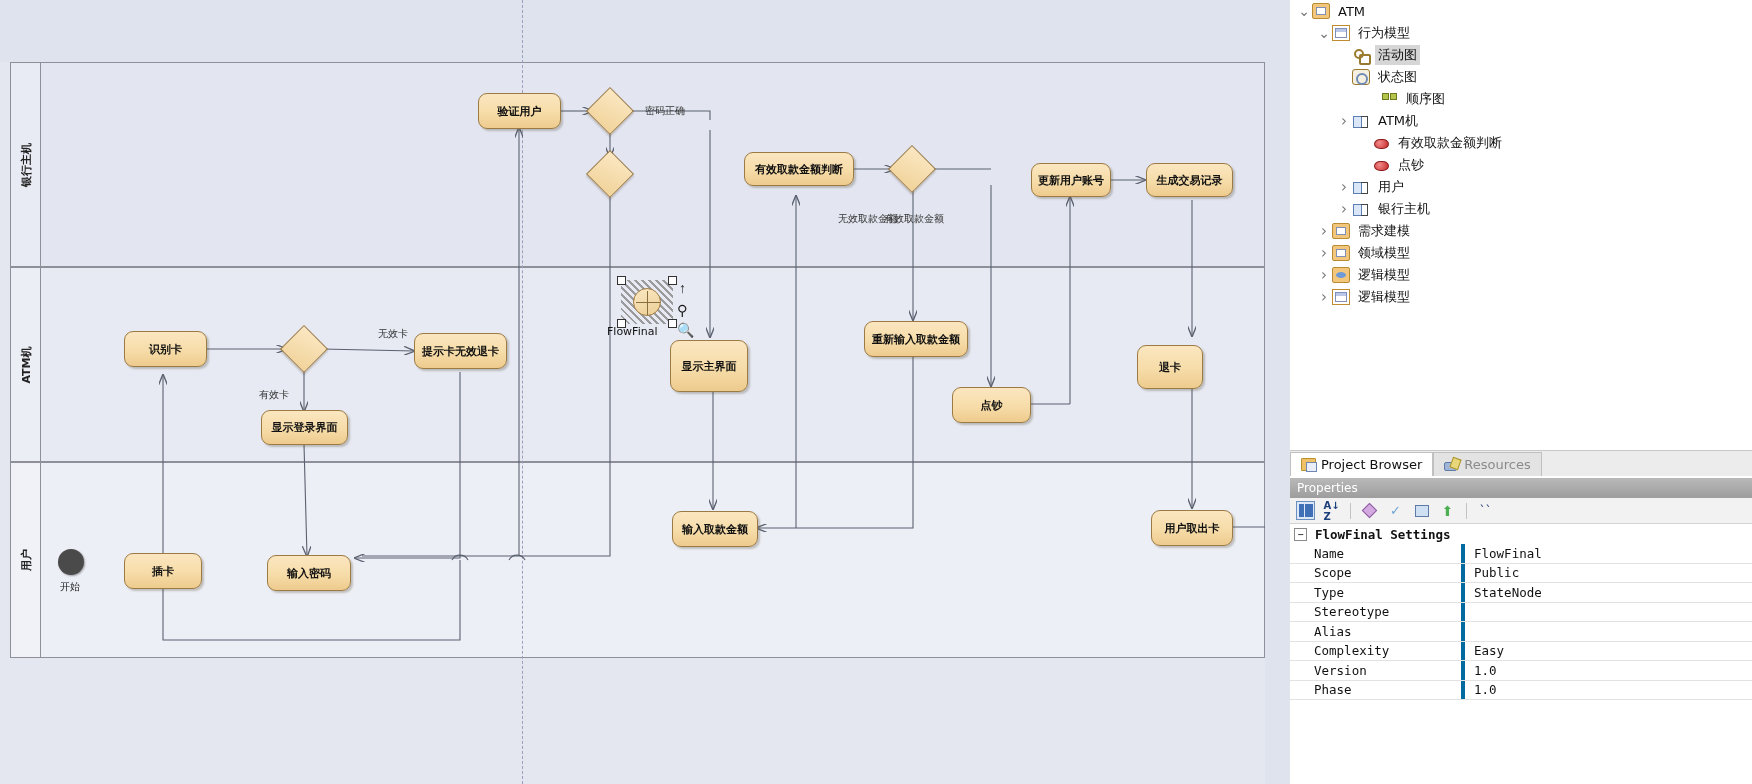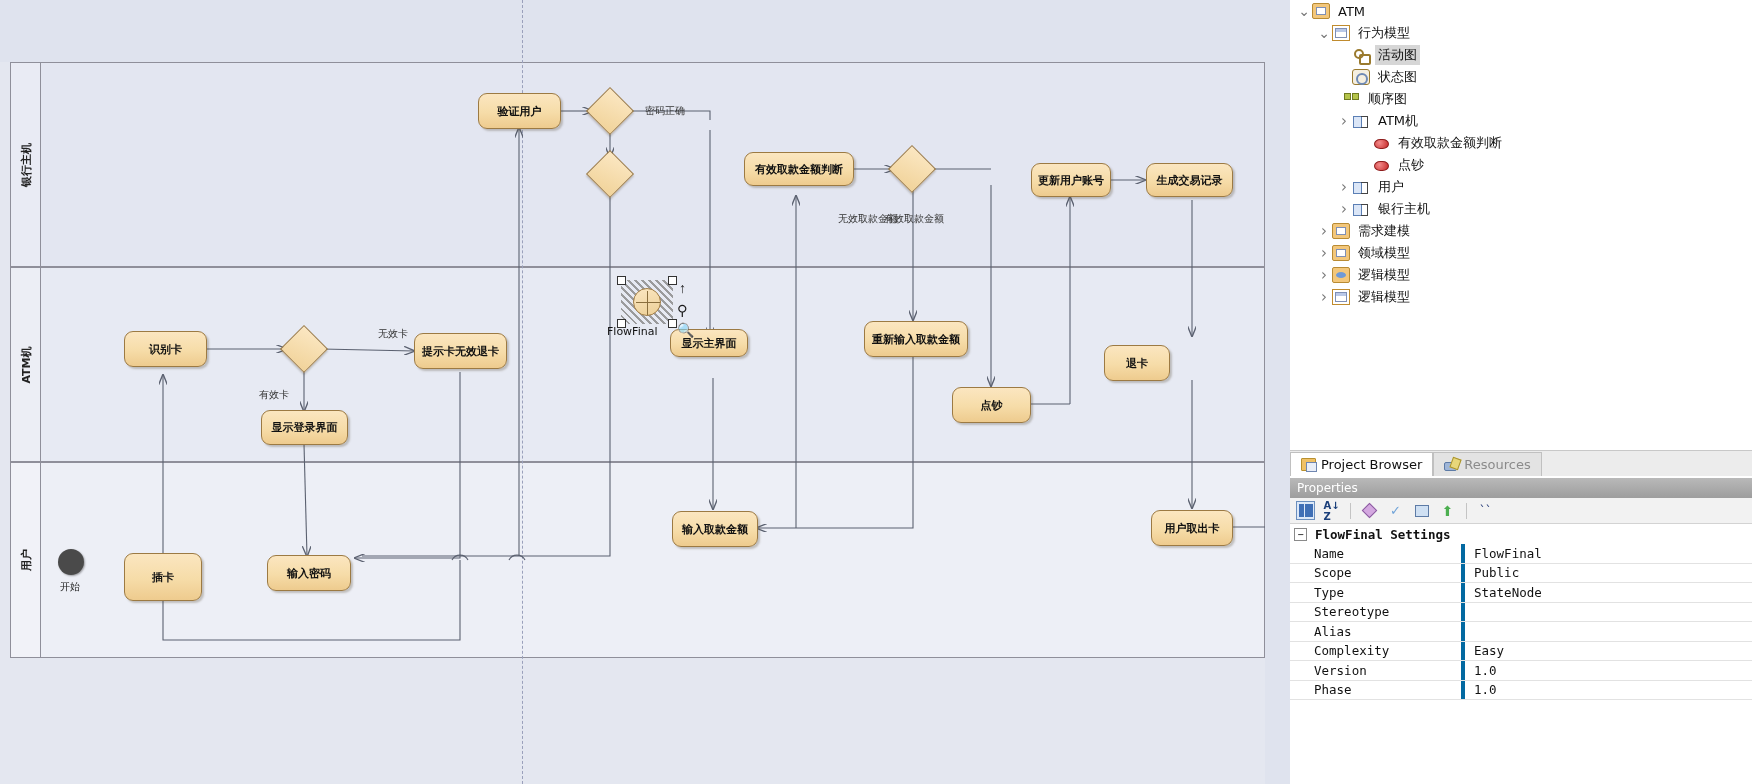--- a/index.html
+++ b/index.html
@@ -264,29 +264,29 @@
       <div class="diamond" style="left:593px;top:94px"></div>
       <div class="diamond" style="left:593px;top:157px"></div>
       <div class="node" style="left:744px;top:152px;width:110px;height:34px">有效取款金额判断</div>
       <div class="diamond" style="left:895px;top:152px"></div>
       <div class="node" style="left:1031px;top:163px;width:80px;height:34px">更新用户账号</div>
       <div class="node" style="left:1146px;top:163px;width:87px;height:34px">生成交易记录</div>
 
       <div class="node" style="left:124px;top:331px;width:83px;height:36px">识别卡</div>
       <div class="diamond" style="left:287px;top:332px"></div>
       <div class="node" style="left:414px;top:333px;width:93px;height:36px">提示卡无效退卡</div>
-      <div class="node" style="left:670px;top:329px;width:78px;height:28px">显示主界面</div>
+      <div class="node" style="left:670px;top:340px;width:78px;height:52px">显示主界面</div>
       <div class="node" style="left:864px;top:321px;width:104px;height:36px">重新输入取款金额</div>
       <div class="node" style="left:952px;top:387px;width:79px;height:36px">点钞</div>
-      <div class="node" style="left:1104px;top:345px;width:66px;height:36px">退卡</div>
+      <div class="node" style="left:1137px;top:345px;width:66px;height:44px">退卡</div>
       <div class="node" style="left:261px;top:410px;width:87px;height:35px">显示登录界面</div>
 
       <div class="start-dot" style="left:58px;top:549px"></div>
       <div class="start-label" style="left:60px;top:580px">开始</div>
-      <div class="node" style="left:124px;top:553px;width:78px;height:48px">插卡</div>
+      <div class="node" style="left:124px;top:553px;width:78px;height:36px">插卡</div>
       <div class="node" style="left:267px;top:555px;width:84px;height:36px">输入密码</div>
       <div class="node" style="left:672px;top:511px;width:86px;height:36px">输入取款金额</div>
       <div class="node" style="left:1151px;top:510px;width:82px;height:36px">用户取出卡</div>
 
       <div class="elabel" style="left:645px;top:104px">密码正确</div>
       <div class="elabel" style="left:378px;top:327px">无效卡</div>
       <div class="elabel" style="left:259px;top:388px">有效卡</div>
       <div class="elabel" style="left:838px;top:212px">无效取款金额</div>
       <div class="elabel" style="left:884px;top:212px">有效取款金额</div>
 
@@ -325,21 +325,21 @@
           <div class="trow" style="padding-left: 46px;">
             <span class="exp"></span>
             <span class="ico ico-act"></span>
             <span class="lbl sel">活动图</span>
           </div>
           <div class="trow" style="padding-left: 46px;">
             <span class="exp"></span>
             <span class="ico ico-state"></span>
             <span class="lbl">状态图</span>
           </div>
-          <div class="trow" style="padding-left: 36px;">
+          <div class="trow" style="padding-left: 74px;">
             <span class="exp"></span>
             <span class="ico ico-seq"></span>
             <span class="lbl">顺序图</span>
           </div>
           <div class="trow" style="padding-left: 46px;">
             <span class="exp" style="font-size: 15px;">›</span>
             <span class="ico ico-cls"></span>
             <span class="lbl">ATM机</span>
           </div>
           <div class="trow" style="padding-left: 66px;">

